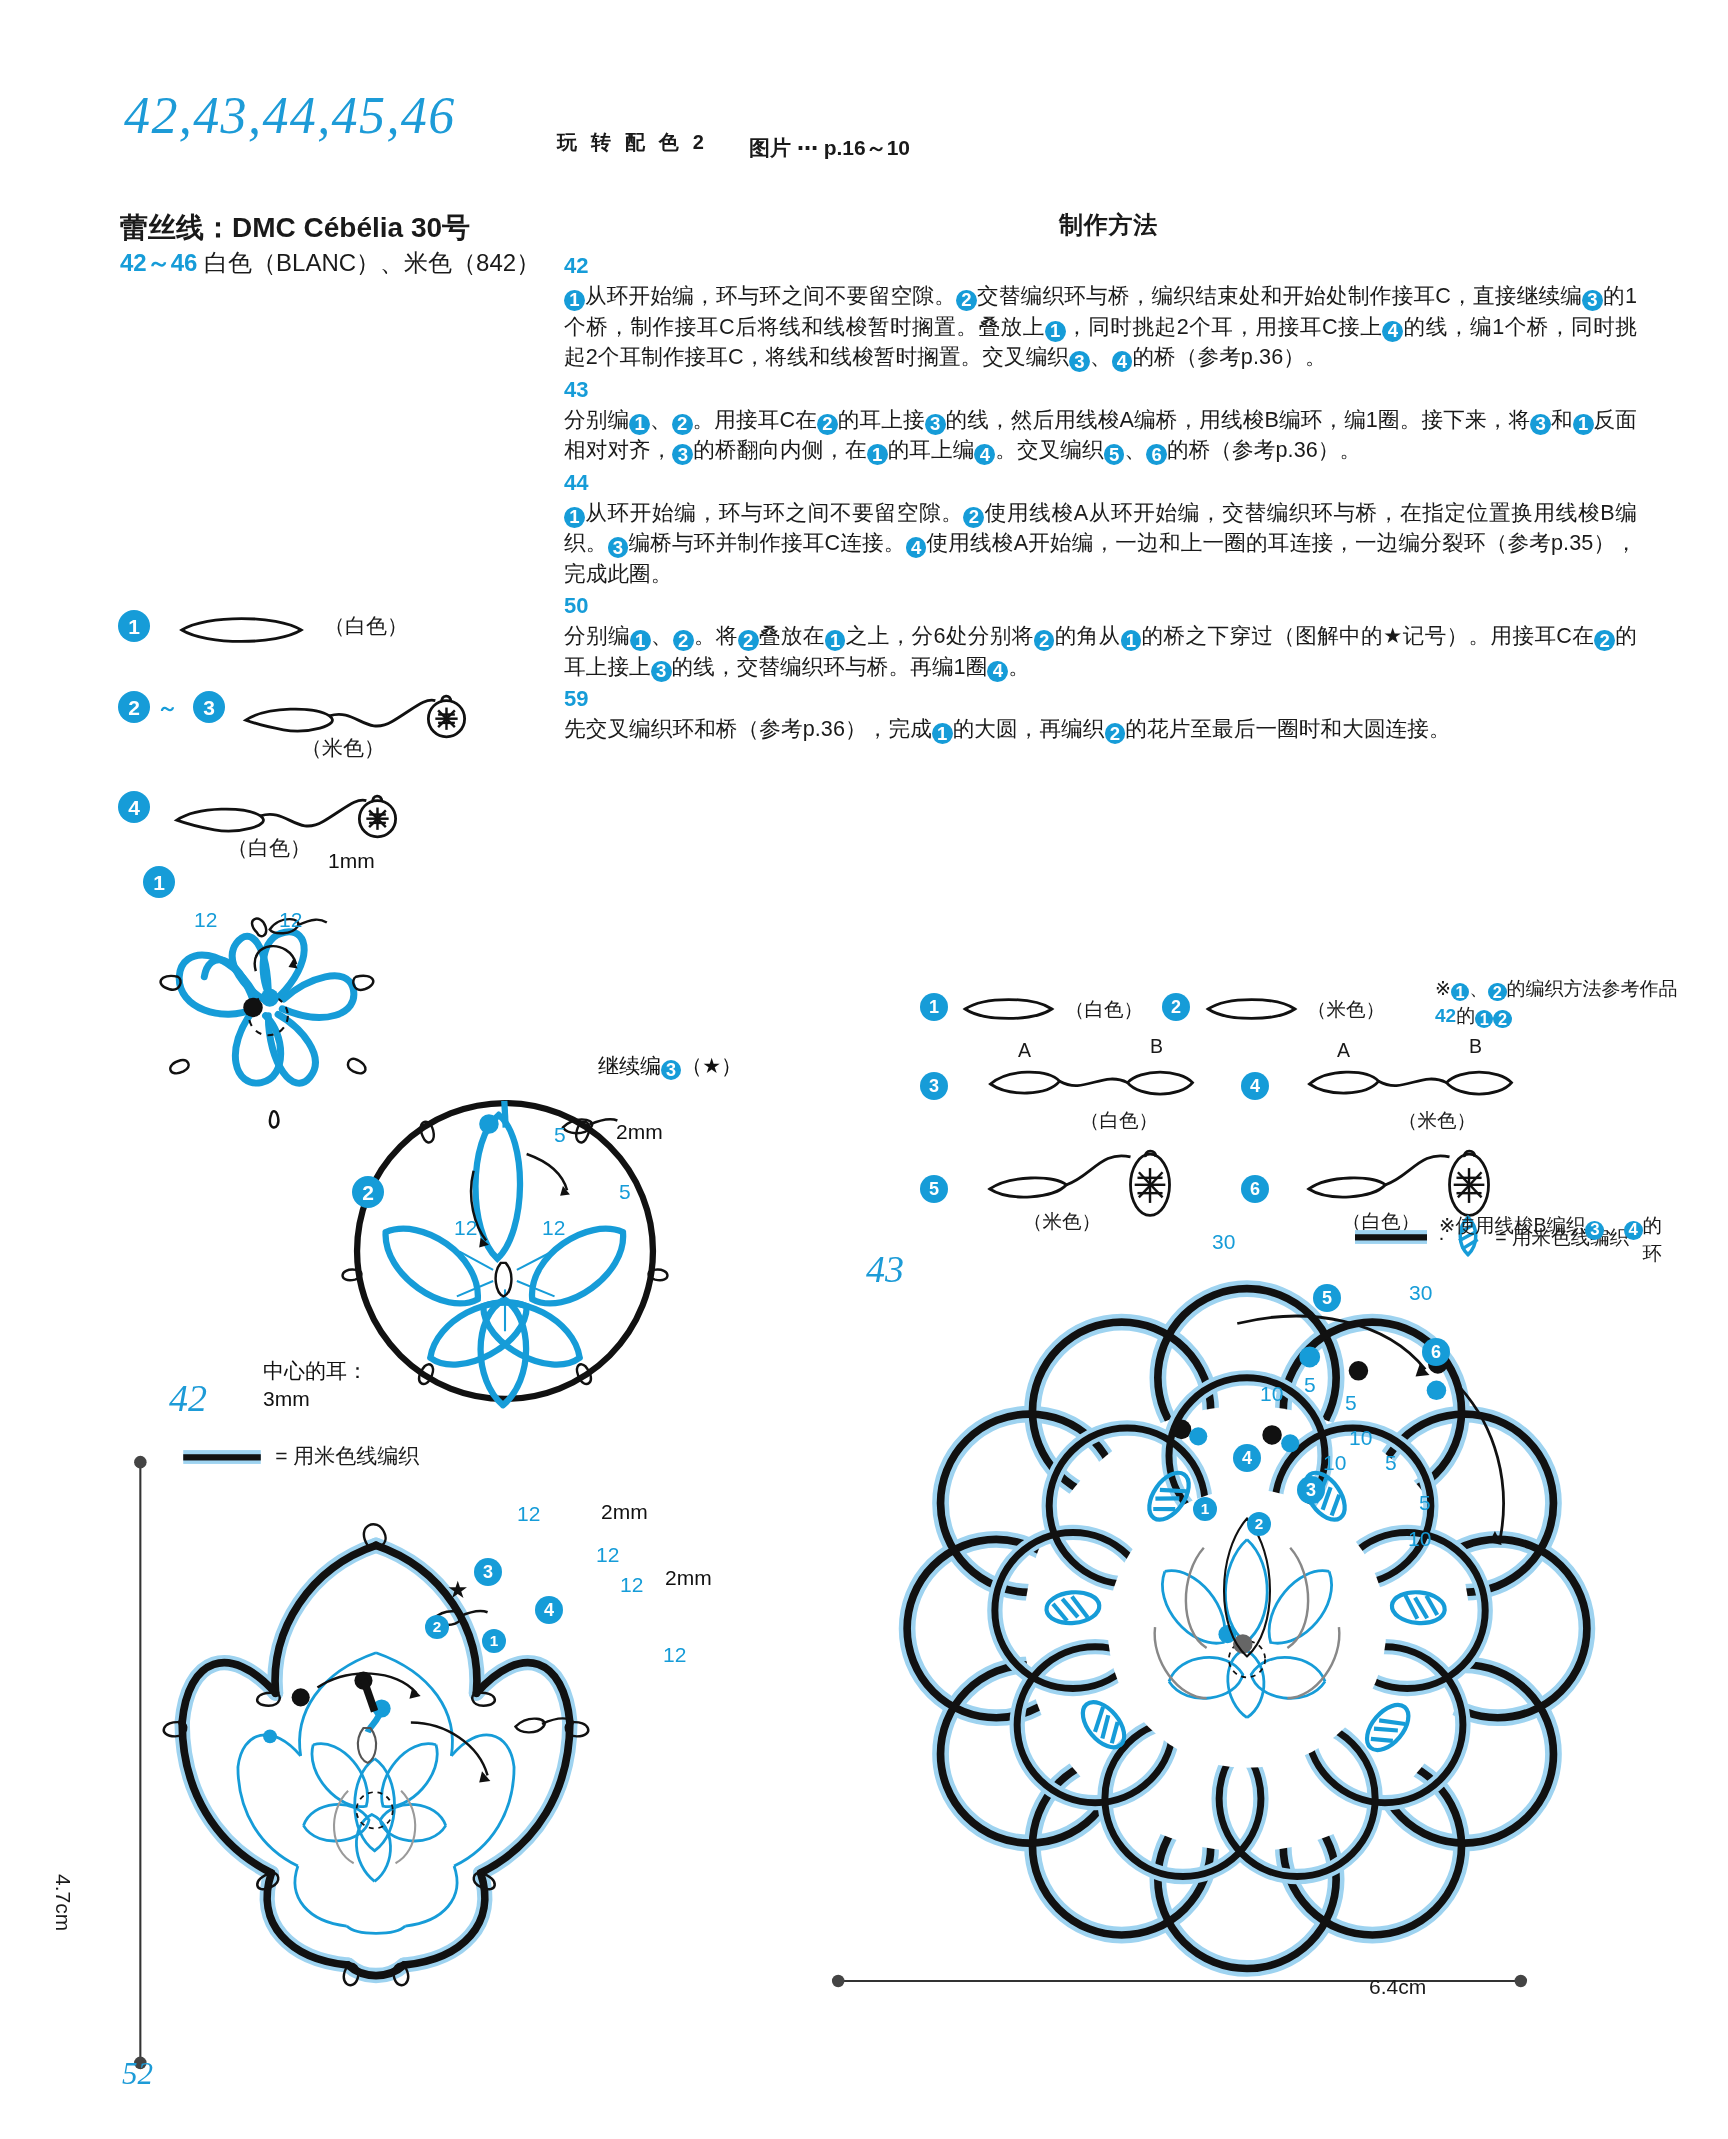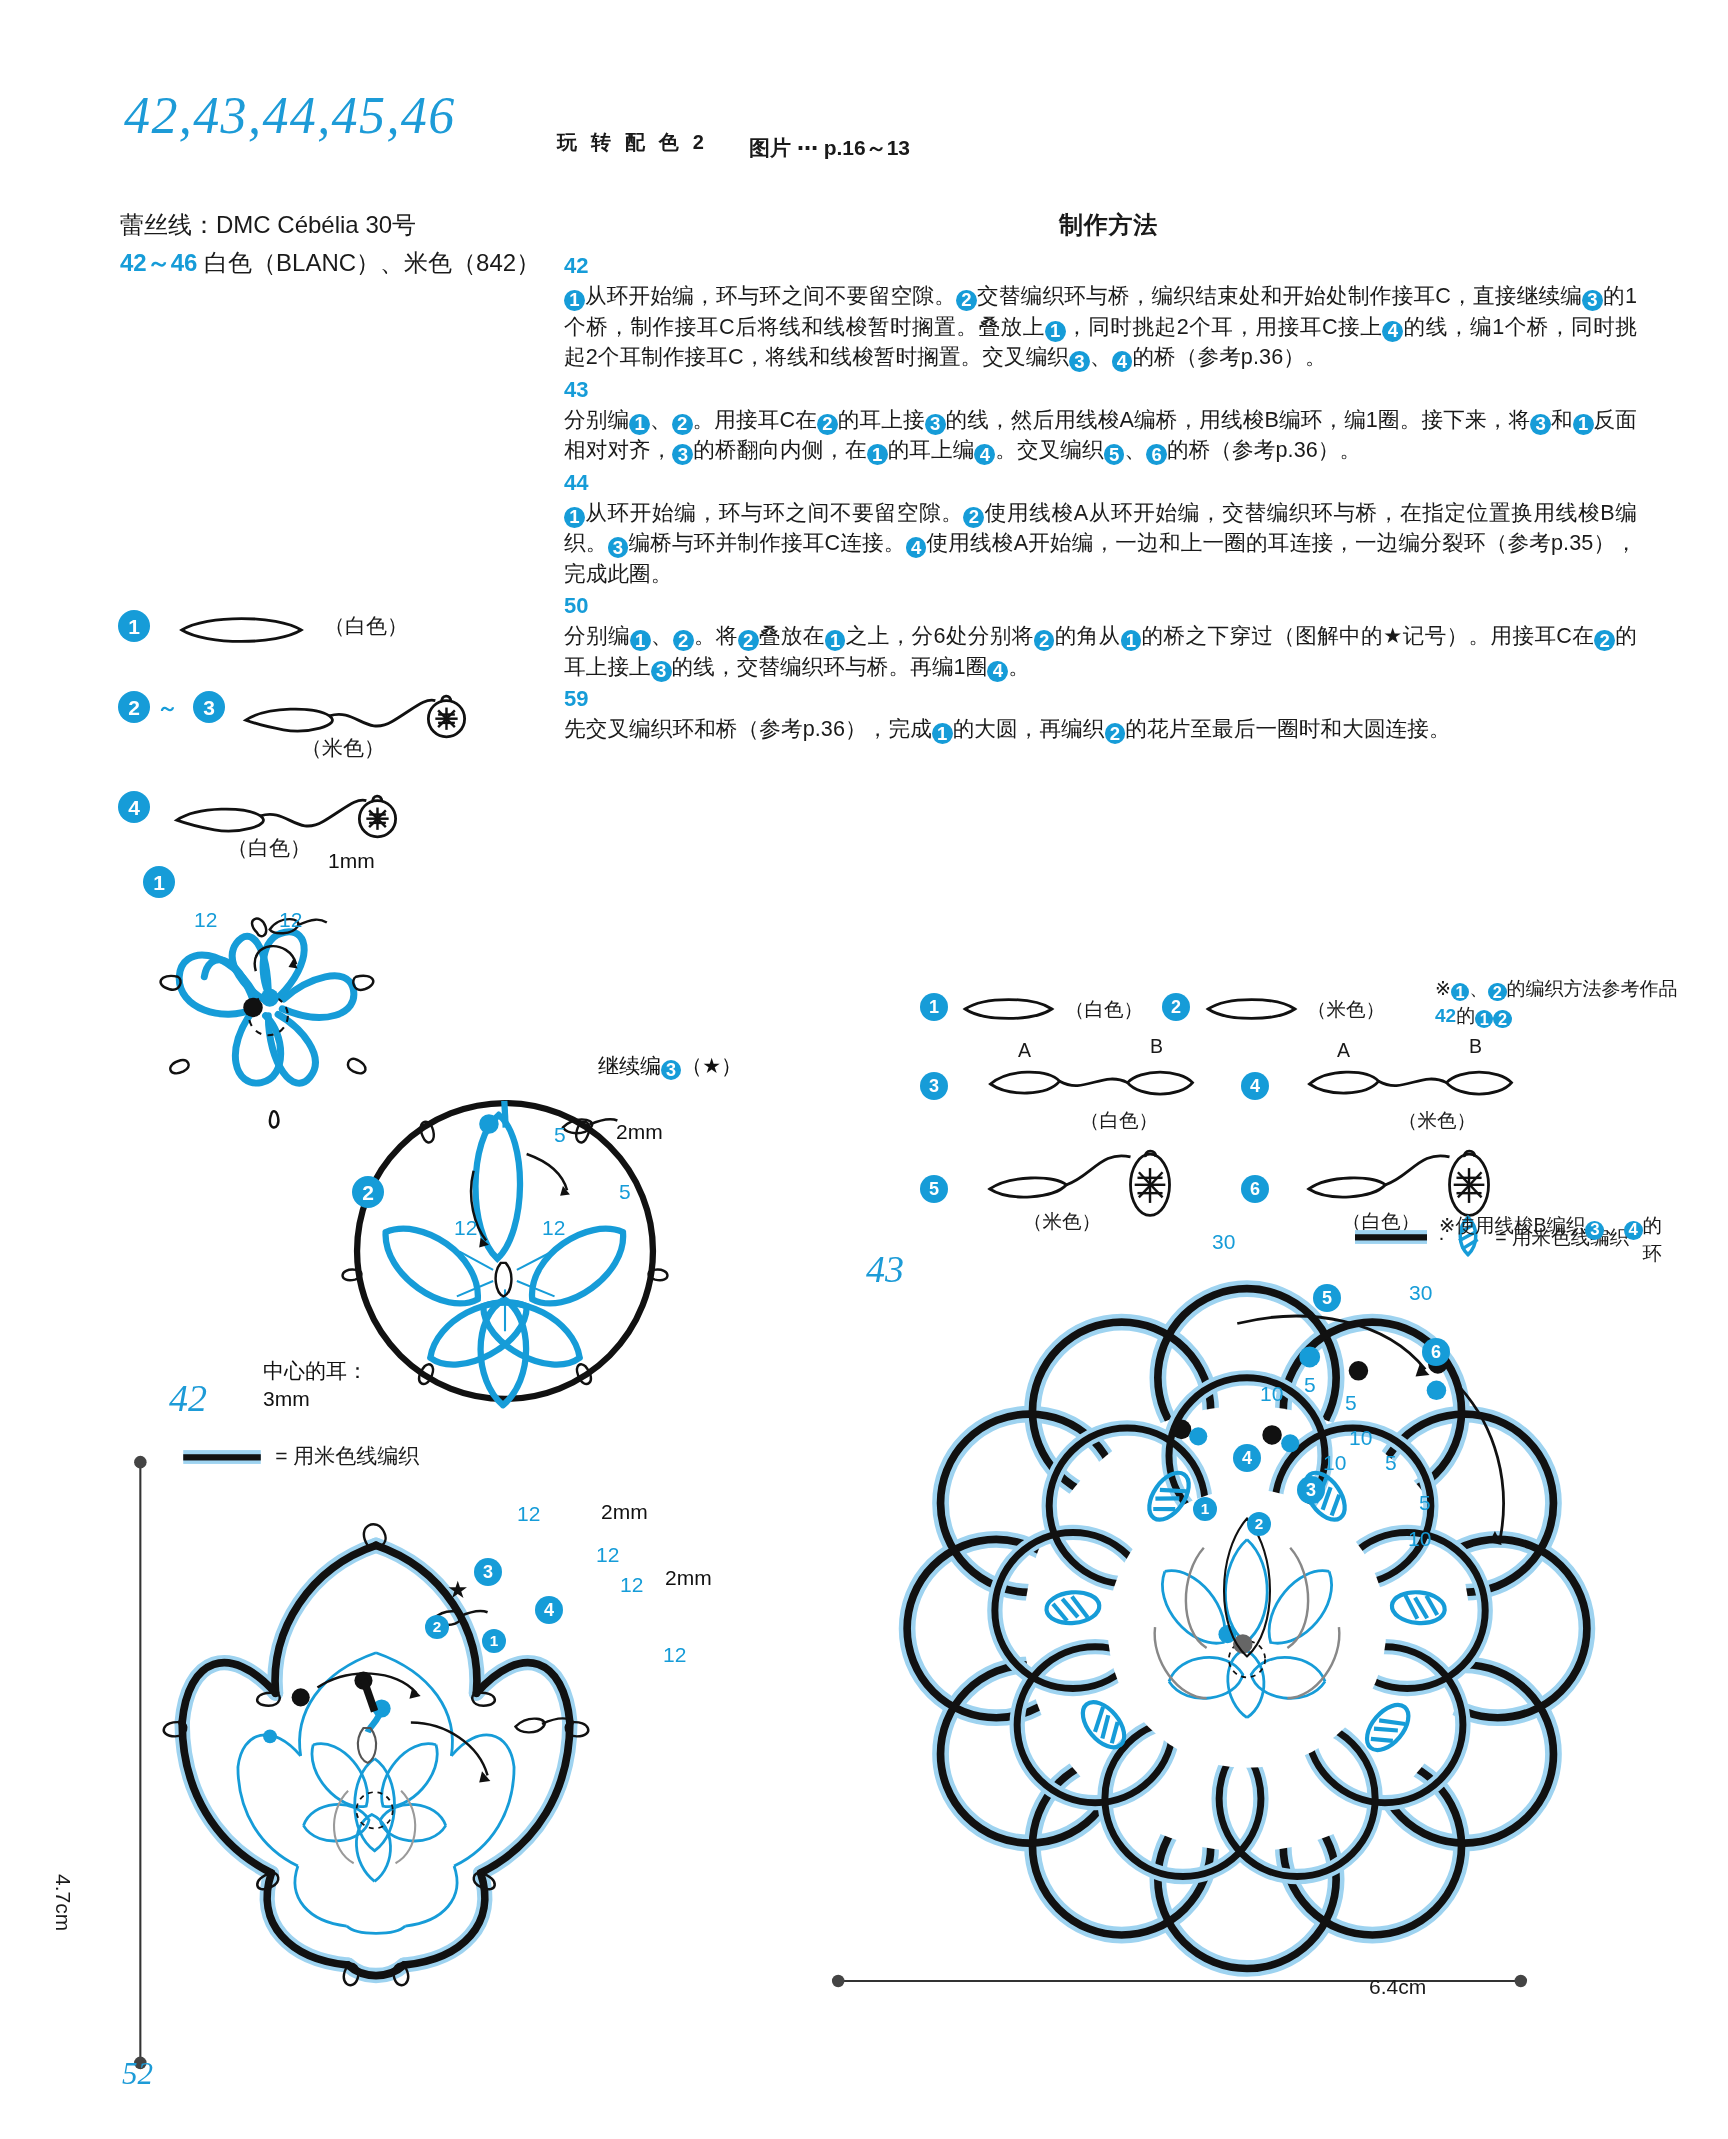--- a/index.html
+++ b/index.html
@@ -27,21 +27,21 @@
   .cn.lg { width:32px;height:32px;font-size:21px; }
   .cn.md { width:28px;height:28px;font-size:18px; }
   .cn.sm { width:24px;height:24px;font-size:15.3px; }
 
   
   #title-num { left:124px; top:86px; font-size:52px; letter-spacing:1.4px; }
   #subtitle   { left:557px; top:129px; font-size:20px; font-weight:700; letter-spacing:4.2px; }
   #photo-ref  { left:749px; top:134px; font-size:21px; font-weight:700; }
 
   
-  #thread-label { left:120px; top:209px; font-size:24px; font-weight:400; }
+  #thread-label { left:120px; top:209px; font-size:28px; font-weight:700; }
   #thread-colors { left:120px; top:247px; font-size:24px; }
   #thread-colors .rng { color:#169cd8; font-weight:700; }
 
   
   #instr { left:564px; top:209px; width:1073px; }
   #instr h2 { margin:0 0 11px 16px; font-size:24px; font-weight:700; letter-spacing:0.7px;text-align:center; }
   #instr .stepnum { color:#169cd8; font-weight:700; font-size:22px; margin:2.8px 0 1.4px; line-height:1.25; }
   #instr p { margin:0 0 1.4px 0; font-size:21.6px; line-height:1.42; letter-spacing:0.1px; text-align:justify; }
 
   
@@ -81,21 +81,21 @@
   svg { display:block; overflow:visible; }
   .legendbar { display:inline-block; }
 </style>
 </head>
 <body>
 
 <div class="page">
 
   <div class="abs script" id="title-num">42,43,44,45,46</div>
   <div class="abs" id="subtitle">玩 转 配 色 2</div>
-  <div class="abs" id="photo-ref">图片 ⋯ p.16～13</div>
+  <div class="abs" id="photo-ref">图片 ⋯ p.16～10</div>
 
   <div class="abs" id="thread-label">蕾丝线：DMC Cébélia 30号</div>
   <div class="abs" id="thread-colors">
     <span class="rng">42～46</span>
     <span>白色（BLANC）、米色（842）</span>
   </div>
 
   <div class="abs" id="instr">
     <h2>制作方法</h2>
     <div>

